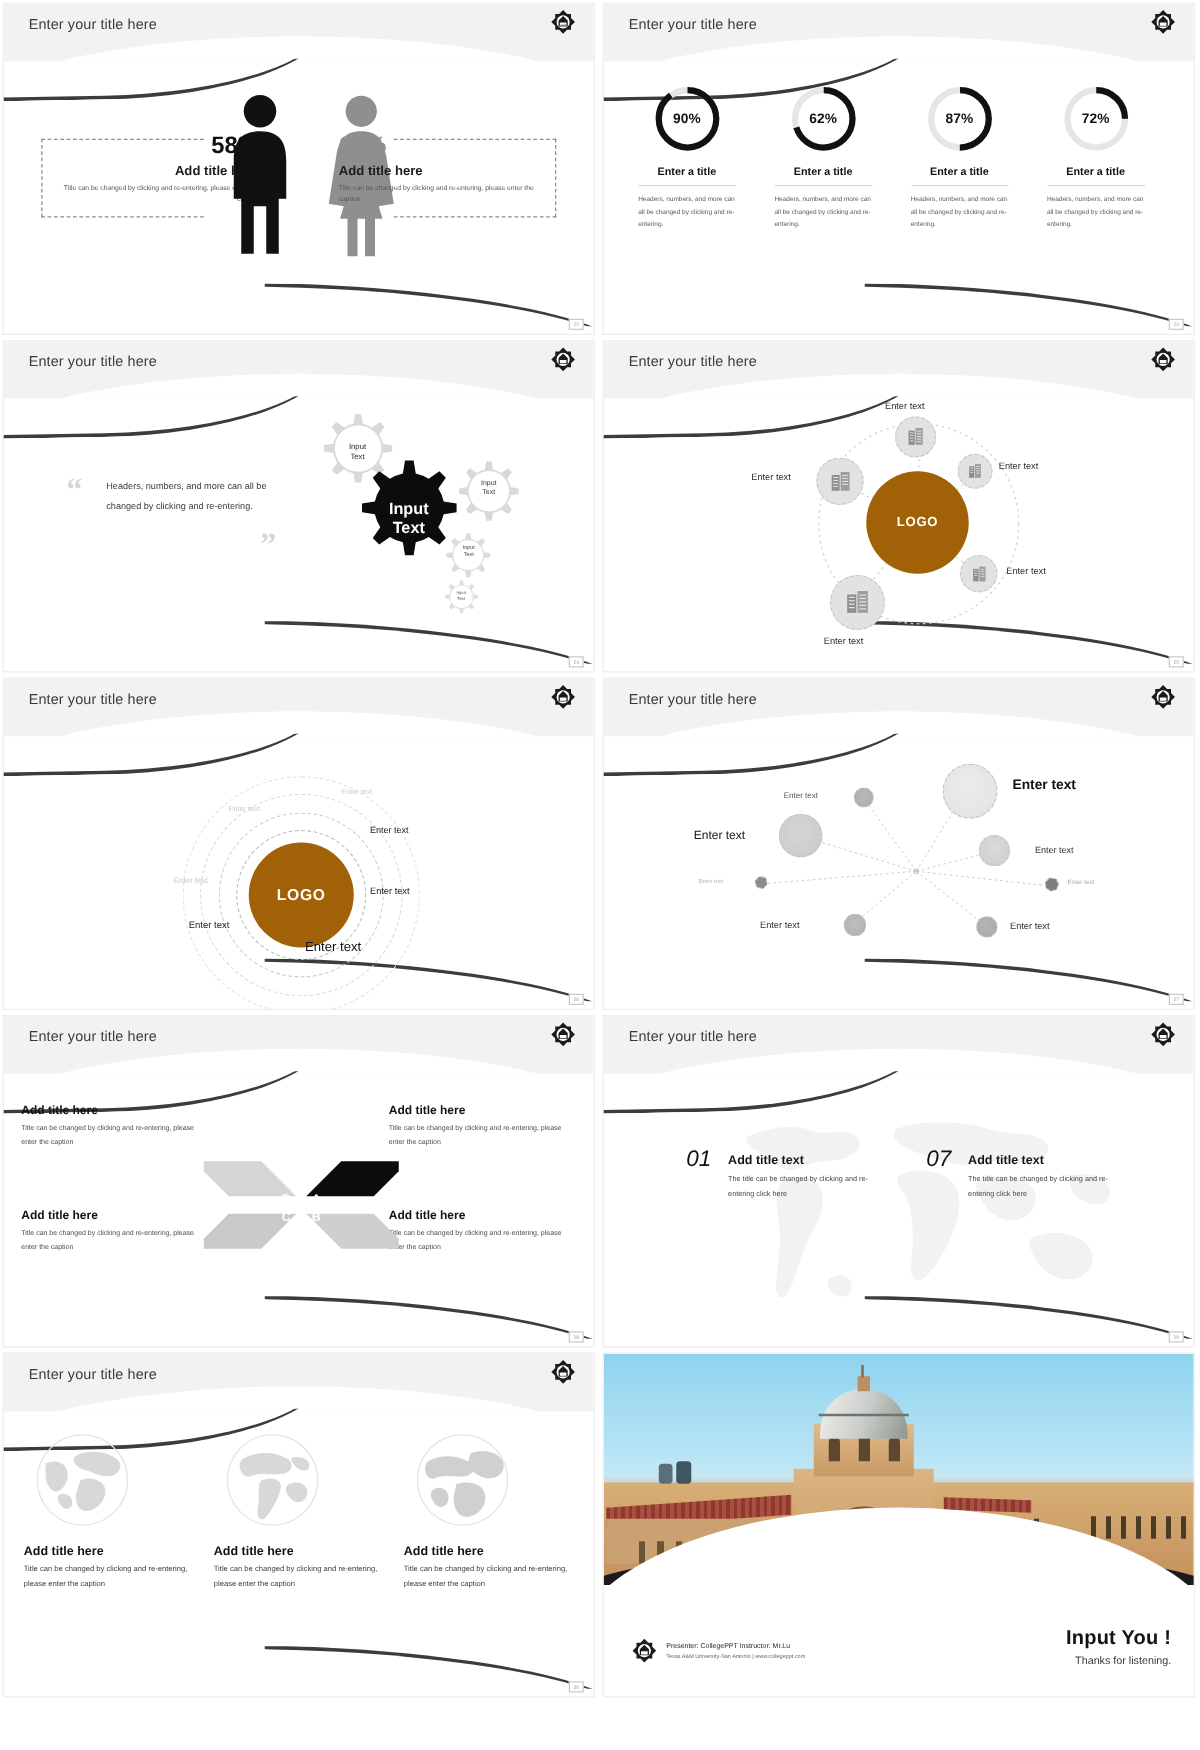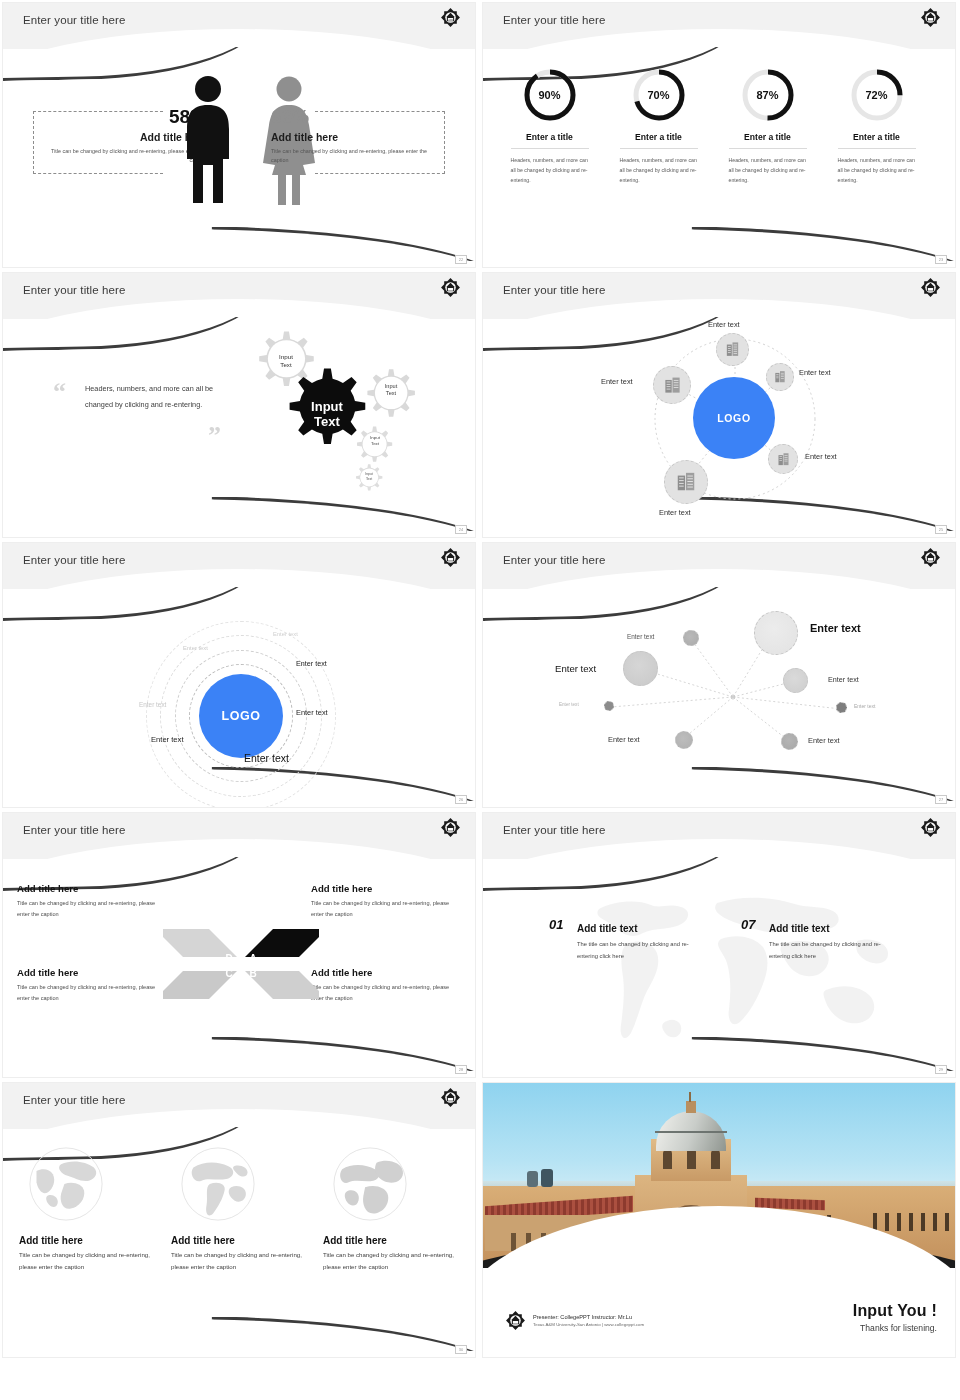--- a/index.html
+++ b/index.html
@@ -111,21 +111,21 @@
 
   
   .quote-mark { position:absolute; font-family:"Liberation Serif", serif; color:#d6d6d6; font-weight:bold; }
   .q1 { left:50px; top:58px; font-size:26px; }
   .q2 { left:205px; top:102px; font-size:26px; }
   .s3-p { position:absolute; left:82px; top:62px; width:135px; font-size:7.3px; color:#3d3d3d; line-height:2.25; }
 
   
   .s4-lbl { position:absolute; font-size:7.4px; color:#2e2e2e; white-space:nowrap; }
   .logo-dot {
-    position:absolute; border-radius:50%; background:#3b82f6; color:#fff;
+    position:absolute; border-radius:50%; background:#a16207; color:#fff;
     display:flex; align-items:center; justify-content:center;
     font-weight:bold; letter-spacing:.6px;
   }
   .icon-bubble {
     position:absolute; border-radius:50%; background:#e2e2e2;
     border:1px dashed #c6c6c6;
     display:flex; align-items:center; justify-content:center;
   }
 
   
@@ -140,21 +140,21 @@
   .s7-cell { position:absolute; width:150px; }
   .s7-h { font-size:9.6px; font-weight:bold; color:#141414; }
   .s7-p { font-size:5.6px; color:#4d4d4d; line-height:2.0; margin-top:4px; }
   .s7-tl { left:14px; top:24px; }
   .s7-tr { right:14px; top:24px; }
   .s7-bl { left:14px; top:108px; }
   .s7-br { right:14px; top:108px; }
 
   
   .s8-grp { position:absolute; top:58px; }
-  .s8-num { font-size:13px; font-weight:bold; font-style:italic; color:#111; display:inline-block; vertical-align:top; }
+  .s8-num { font-size:18px; font-weight:normal; font-style:italic; color:#111; display:inline-block; vertical-align:top; }
   .s8-h { font-size:10px; font-weight:bold; color:#141414; }
   .s8-p { font-size:5.8px; color:#474747; line-height:2.0; margin-top:5px; width:130px; }
 
   
   .s9-row { position:absolute; left:8px; right:8px; top:14px; display:flex; }
   .s9-col { flex:1; padding:0 8px; }
   .s9-globe { width:82px; height:82px; margin:0 auto 0 6px; }
   .s9-h { font-size:10px; font-weight:bold; color:#111; margin-top:6px; }
   .s9-p { font-size:6.1px; color:#3f3f3f; line-height:2.05; margin-top:3px; }
 
@@ -263,21 +263,21 @@
             <div class="s2-rule"></div>
             <div class="s2-p">Headers, numbers, and more can all be changed by clicking and re-entering.</div>
           </div>
 
           <div class="s2-col">
             <div class="donut">
               <svg viewBox="0 0 56 56" width="56" height="56">
                 <circle cx="28" cy="28" r="23" fill="none" stroke="#e6e6e6" stroke-width="5"></circle>
                 <circle cx="28" cy="28" r="23" fill="none" stroke="#111" stroke-width="5" stroke-dasharray="101.2 144.5" stroke-linecap="butt" transform="rotate(-90 28 28)"></circle>
               </svg>
-              <div class="val">70%</div>
+              <div class="val">62%</div>
             </div>
             <div class="s2-t">Enter a title</div>
             <div class="s2-rule"></div>
             <div class="s2-p">Headers, numbers, and more can all be changed by clicking and re-entering.</div>
           </div>
 
           <div class="s2-col">
             <div class="donut">
               <svg viewBox="0 0 56 56" width="56" height="56">
                 <circle cx="28" cy="28" r="23" fill="none" stroke="#e6e6e6" stroke-width="5"></circle>

